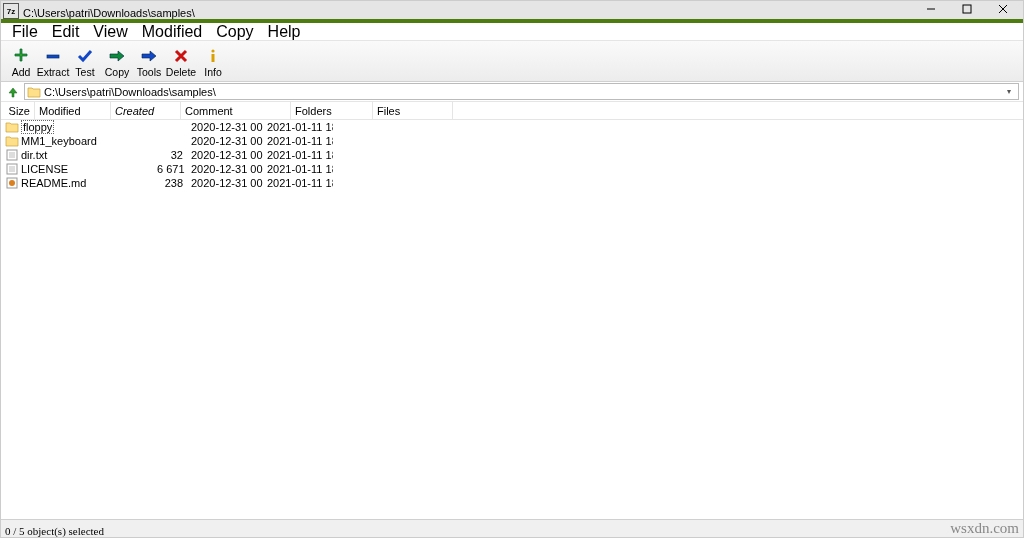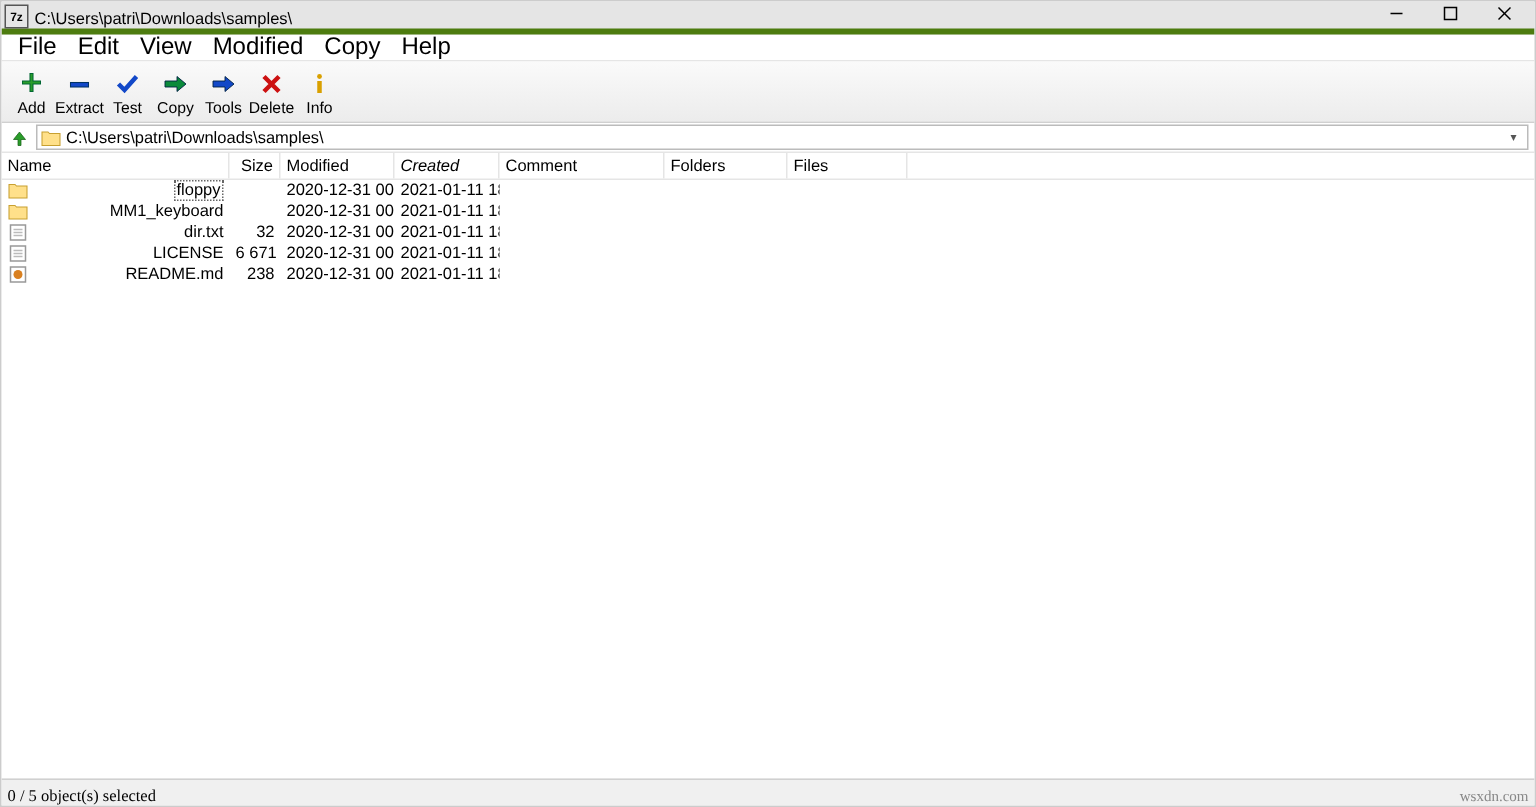--- a/index.html
+++ b/index.html
@@ -140,21 +140,21 @@
     .col-files{ width: 80px; }
     
     .file-list { flex: 1; overflow: auto; background: #fff; }
     .row {
       height: 14px;
       display: flex;
       align-items: center;
       font-size: 11px;
     }
     .cell { padding: 0 4px; overflow: hidden; white-space: nowrap; }
-    .cell-name { width: 152px; display: flex; align-items: center; gap: 2px; justify-content: space-between; }
+    .cell-name { width: 152px; display: flex; align-items: center; gap: 2px; }
     .cell-size { width: 34px; text-align: right; }
     .cell-mod  { width: 76px; }
     .cell-cre  { width: 70px; }
     .file-icon { width: 14px; height: 12px; flex-shrink: 0; }
     .selected .name-text {
       border: 1px dotted #666;
       padding: 0 1px;
     }
     
     .statusbar {
@@ -162,21 +162,21 @@
       background: #f0f0f0;
       border-top: 1px solid #d0d0d0;
       display: flex;
       align-items: flex-end;
       padding: 0 4px;
       font-size: 11px;
       justify-content: space-between;
       font-family: Liberation Serif, serif;
     }
     .watermark {
-      font-size: 10px;
+      font-size: 15px;
       color: #888;
     }
   </style>
 </head>
 <body>
 
 <div class="titlebar">
   <span class="titlebar-icon">7z</span>
   <span class="titlebar-title">C:\Users\patri\Downloads\samples\</span>
   <div class="win-controls">
@@ -277,21 +277,20 @@
   <div class="addr-input-wrap">
     <svg class="addr-folder" viewBox="0 0 14 12">
         <path d="M1 2 L5 2 L6 3 L13 3 L13 11 L1 11 Z" fill="#ffe08a" stroke="#c8a030" stroke-width="0.7"></path>
       </svg>
     <input class="addr-input" value="C:\Users\patri\Downloads\samples\" style="">
     <div class="addr-drop">▾</div>
   </div>
 </div>
 
 <div class="list-header">
-  <div class="col col-name">Name</div>
   <div class="col col-size">Size</div>
   <div class="col col-mod">Modified</div>
   <div class="col col-cre">Created</div>
   <div class="col col-com">Comment</div>
   <div class="col col-fold">Folders</div>
   <div class="col col-files">Files</div>
 </div>
 
 <div class="file-list" id="file-list">
     <div class="row selected">

